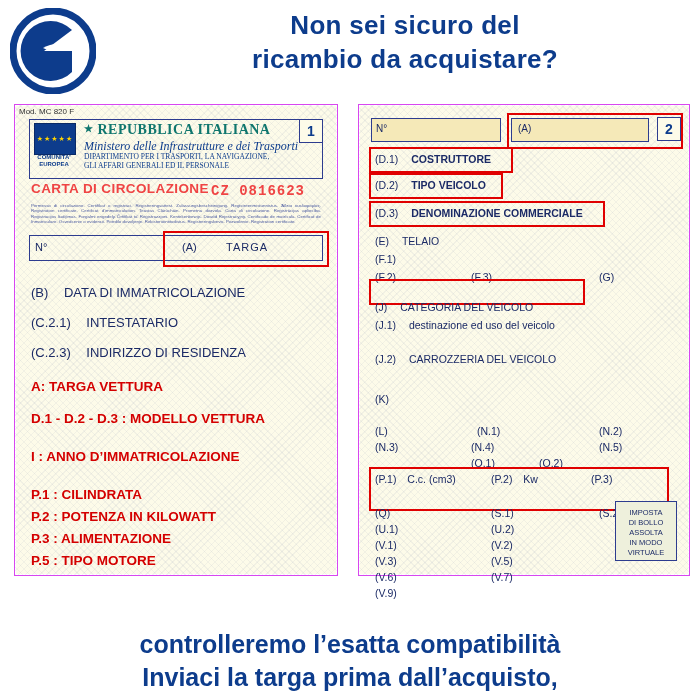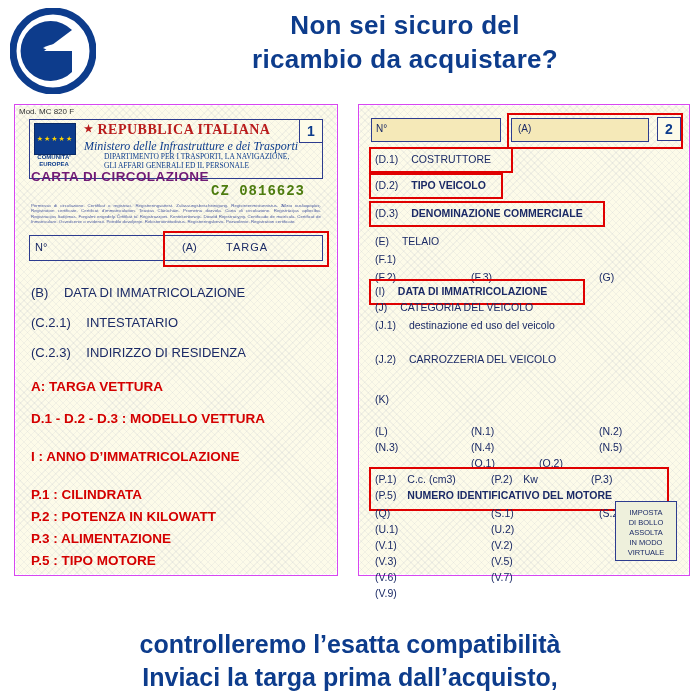--- a/index.html
+++ b/index.html
@@ -69,48 +69,47 @@
   .eu-stars{
     position:absolute;left:0;top:0;width:40px;height:30px;
     color:#ffd400;font-size:7px;text-align:center;line-height:30px;letter-spacing:1px;
   }
   .eu-label{
     position:absolute;left:2px;top:34px;width:44px;text-align:center;
     font-size:6px;color:#0d3c8c;font-weight:bold;line-height:7px;
   }
   .rep-title{
     position:absolute;left:54px;top:2px;width:236px;
-    color:#b91c1c;font-weight:bold;font-size:14px;
+    color:#0f766e;font-weight:bold;font-size:14px;
     font-family:"Liberation Serif",serif;
     letter-spacing:0.5px;
   }
   .rep-title .star{font-size:10px;vertical-align:2px;}
   .min1{
     position:absolute;left:54px;top:19px;width:236px;
     color:#0d3c8c;font-style:italic;font-size:12px;
     font-family:"Liberation Serif",serif;
   }
   .min2{
     position:absolute;left:54px;top:32px;width:240px;
     color:#0d3c8c;font-size:7.5px;line-height:9px;
     font-family:"Liberation Serif",serif;
-    margin-left:20px;
   }
   .num-box{
     position:absolute;right:-1px;top:-1px;width:22px;height:22px;
     border:1px solid #2d3c8f;color:#0d3c8c;font-weight:bold;
     font-size:14px;text-align:center;line-height:22px;background:#fdfbe9;
   }
   .carta-title{
-    position:absolute;left:16px;top:64px;
-    color:#701a75;font-weight:bold;font-size:13.5px;letter-spacing:0.4px;
+    position:absolute;left:16px;top:76px;
+    color:#ef4444;font-weight:bold;font-size:13.5px;letter-spacing:0.4px;
   }
   .carta-num{
     position:absolute;left:196px;top:78px;
-    color:#4d7c0f;font-weight:bold;font-size:14px;
+    color:#ef4444;font-weight:bold;font-size:14px;
     font-family:"Liberation Mono",monospace;letter-spacing:1px;
   }
   .fineprint{
     position:absolute;left:16px;top:98px;width:290px;
     color:#4a5aa0;font-size:4.4px;line-height:5.4px;text-align:justify;
   }
   .row-line{
     position:absolute;color:#1b2a66;font-size:13px;
   }
   .red-strong{
@@ -220,21 +219,21 @@
     <span>N°</span>
   </div>
   <div class="r-abox">
     <span>(A)</span>
   </div>
   <div class="num-box" style="right:8px;top:12px;">2</div>
   <div class="redbox" style="left:148px;top:8px;width:172px;height:32px;"></div>
 
   <div class="field" style="left:16px;top:48px;">
     <span>(D.1)</span>
-    <span style="margin-left:10px;font-weight:normal;margin-top:41px;">COSTRUTTORE</span>
+    <span style="margin-left:10px;font-weight:bold;margin-top:41px;">COSTRUTTORE</span>
   </div>
   <div class="redbox" style="left:10px;top:42px;width:140px;height:22px;"></div>
 
   <div class="field" style="left:16px;top:74px;">
     <span>(D.2)</span>
     <span style="margin-left:10px;font-weight:bold;">TIPO VEICOLO</span>
   </div>
   <div class="redbox" style="left:10px;top:68px;width:130px;height:22px;"></div>
 
   <div class="field" style="left:16px;top:102px;">
@@ -245,62 +244,54 @@
 
   <div class="field" style="left:16px;top:130px;">
     <span>(E)</span>
     <span style="margin-left:10px;">TELAIO</span>
   </div>
   <div class="field" style="left:16px;top:148px;">(F.1)</div>
   <div class="field" style="left:16px;top:166px;">(F.2)</div>
   <div class="field" style="left:112px;top:166px;">(F.3)</div>
   <div class="field" style="left:240px;top:166px;">(G)</div>
 
-  <div class="field" style="left:16px;top:180px;">
-    <span>(I)</span>
-    <span style="margin-left:10px;font-weight:bold;">DATA DI IMMATRICOLAZIONE</span>
-  </div>
   <div class="redbox" style="left:10px;top:174px;width:212px;height:22px;"></div>
 
   <div class="field" style="left:16px;top:196px;">
     <span>(J)</span>
     <span style="margin-left:10px;">CATEGORIA DEL VEICOLO</span>
   </div>
   <div class="field" style="left:16px;top:214px;">
     <span>(J.1)</span>
     <span style="margin-left:10px;">destinazione ed uso del veicolo</span>
   </div>
   <div class="field" style="left:16px;top:248px;">
     <span>(J.2)</span>
     <span style="margin-left:10px;">CARROZZERIA DEL VEICOLO</span>
   </div>
   <div class="field" style="left:16px;top:288px;">(K)</div>
 
   <div class="field" style="left:16px;top:320px;">(L)</div>
-  <div class="field" style="left:112px;top:320px;text-align:right;">(N.1)</div>
+  <div class="field" style="left:118px;top:320px;text-align:right;">(N.1)</div>
   <div class="field" style="left:240px;top:320px;">(N.2)</div>
   <div class="field" style="left:16px;top:336px;">(N.3)</div>
   <div class="field" style="left:112px;top:336px;">(N.4)</div>
   <div class="field" style="left:240px;top:336px;">(N.5)</div>
   <div class="field" style="left:112px;top:352px;">(O.1)</div>
   <div class="field" style="left:180px;top:352px;">(O.2)</div>
 
   <div class="field" style="left:16px;top:368px;">
     <span>(P.1)</span>
     <span style="margin-left:8px;">C.c. (cm3)</span>
   </div>
   <div class="field" style="left:132px;top:368px;">
     <span>(P.2)</span>
     <span style="margin-left:8px;">Kw</span>
   </div>
   <div class="field" style="left:232px;top:368px;">(P.3)</div>
-  <div class="field" style="left:16px;top:384px;">
-    <span>(P.5)</span>
-    <span style="margin-left:8px;font-weight:bold;">NUMERO IDENTIFICATIVO DEL MOTORE</span>
-  </div>
   <div class="redbox" style="left:10px;top:362px;width:296px;height:40px;"></div>
 
   <div class="field" style="left:16px;top:402px;">(Q)</div>
   <div class="field" style="left:132px;top:402px;">(S.1)</div>
   <div class="field" style="left:240px;top:402px;">(S.2)</div>
   <div class="field" style="left:16px;top:418px;">(U.1)</div>
   <div class="field" style="left:132px;top:418px;">(U.2)</div>
   <div class="field" style="left:16px;top:434px;">(V.1)</div>
   <div class="field" style="left:132px;top:434px;">(V.2)</div>
   <div class="field" style="left:16px;top:450px;">(V.3)</div>

